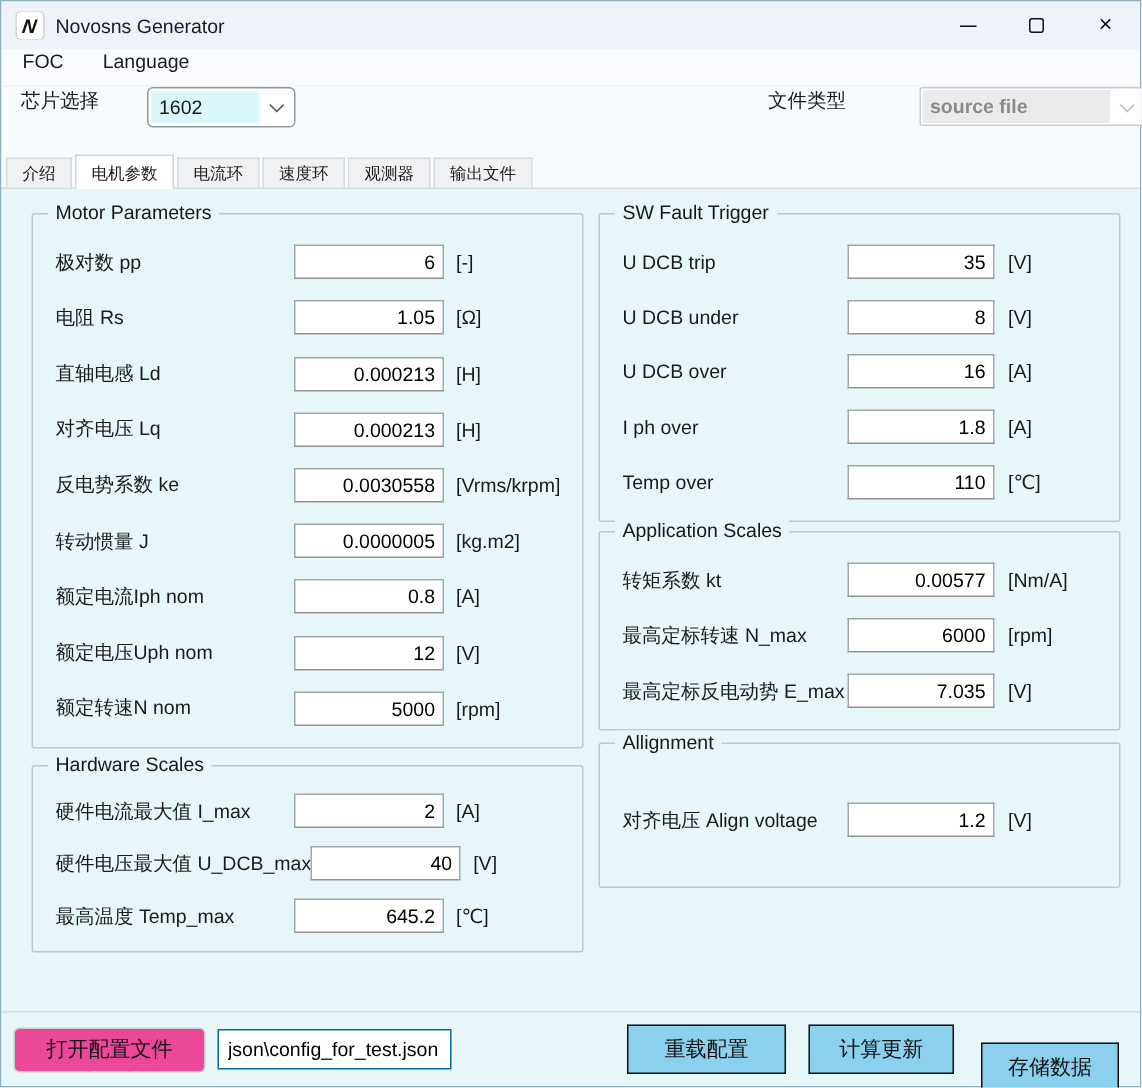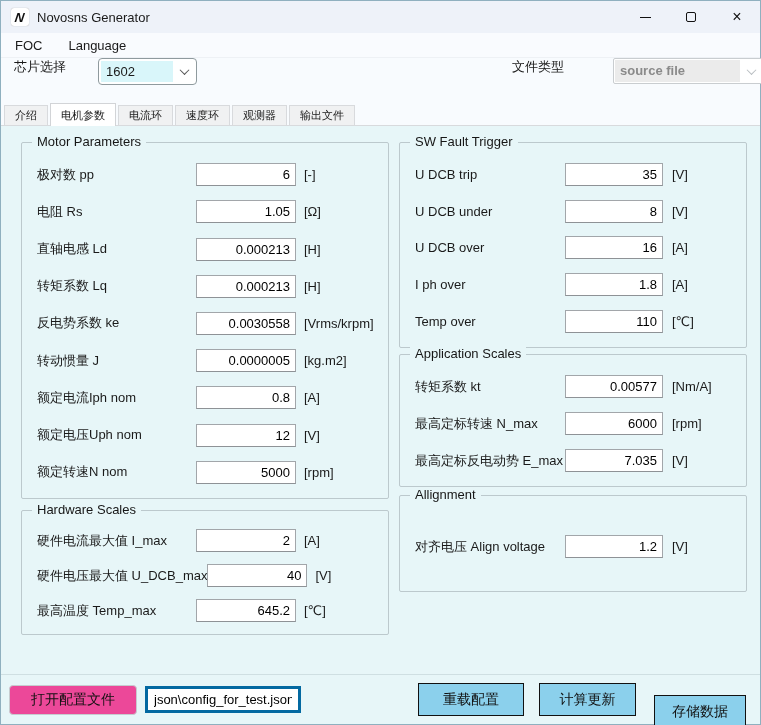--- a/index.html
+++ b/index.html
@@ -13,21 +13,21 @@
           display:flex; align-items:center; justify-content:center; box-shadow:0 0 1px #999; }
   .logo span { font-style:italic; font-weight:900; font-size:13px; color:#111; transform:skewX(-8deg); }
   .win-title { font-size:13px; color:#1a1a1a; }
   .win-controls { margin-left:auto; display:flex; height:100%; }
   .win-btn { width:46px; height:100%; display:flex; align-items:center; justify-content:center; cursor:default; }
   .min-glyph { width:11px; border-top:1.2px solid #111; display:block; }
   .max-glyph { width:10px; height:10px; border:1.2px solid #111; border-radius:2px; display:block; }
   .close-glyph { font-size:16px; line-height:1; color:#111; font-weight:400; }
 
   
-  .menubar { height:25px; background:#f9fbfe; display:flex; align-items:center; padding-left:14px; gap:26px; flex-shrink:0; border-bottom:1px solid #eef1f5; }
+  .menubar { height:25px; background:#f9fbfe; display:flex; align-items:flex-start; padding-left:14px; gap:26px; flex-shrink:0; border-bottom:1px solid #eef1f5; }
   .menu-item { font-size:13px; }
 
   
   .controlrow { height:44px; background:#f8fbfe; display:flex; flex-shrink:0; position:relative; }
   .ctl-label { font-size:13px; }
   .lbl-chip { margin-left:13px; }
   .combo { display:flex; align-items:stretch; border:1px solid #8f9a9e; border-radius:4px; background:#fff; height:27px; overflow:hidden; }
   .combo-chip { width:99px; margin-left:32px; }
   .combo-val { flex:1; background:#d9f6fa; margin:2px 0 2px 2px; padding:3px 5px 0 5px; font-size:13px; white-space:nowrap; overflow:hidden; }
   .combo-arrow { width:23px; display:flex; align-items:center; justify-content:center; }
@@ -62,21 +62,21 @@
 
   #g-motor    { left:20px;  top:16px;  width:368px; height:357px; }
   #g-hardware { left:20px;  top:384px; width:368px; height:125px; }
   #g-swfault  { left:398px; top:16px;  width:348px; height:206px; }
   #g-appscale { left:398px; top:228px; width:348px; height:133px; }
   #g-align    { left:398px; top:369px; width:348px; height:97px;  }
 
   
   .footer { height:50px; background:#e7f6f8; border-top:1px solid #cfdfe2; display:flex; align-items:center; padding:0 14px 0 8px; flex-shrink:0; }
   .open-btn { width:128px; height:30px; background:#ec4899; border:1px solid #c6cccf; border-radius:4px; font-size:14px; font-family:inherit; color:#111; }
-  .path-input { width:156px; height:27px; margin-left:8px; background:#fff; border:3px solid #0369a1; font-size:13px; padding:0 6px; font-family:inherit; }
+  .path-input { width:156px; height:27px; margin-left:8px; background:#fff; border:1px solid #0369a1; font-size:13px; padding:0 6px; font-family:inherit; }
   .footer-spacer { flex:1; }
   .action-btn { height:33px; background:#8bd0ec; border:1px solid #111; font-size:14px; font-family:inherit; color:#111; }
   #btn-calc   { width:97px;  margin-right:18px; }
   #btn-reload { width:106px; margin-right:15px; }
   #btn-save   { width:92px;margin-top:24px; }
 </style>
 </head>
 <body>
 
 <div class="window">
@@ -144,21 +144,21 @@
           <span class="rlabel">电阻 Rs</span>
           <input class="rinput" value="1.05" style="">
           <span class="runit">[Ω]</span>
         </div>
         <div class="prow">
           <span class="rlabel">直轴电感 Ld</span>
           <input class="rinput" value="0.000213" style="">
           <span class="runit">[H]</span>
         </div>
         <div class="prow">
-          <span class="rlabel">转矩系数 Lq</span>
+          <span class="rlabel">对齐电压 Lq</span>
           <input class="rinput" value="0.000213" style="">
           <span class="runit">[H]</span>
         </div>
         <div class="prow">
           <span class="rlabel">反电势系数 ke</span>
           <input class="rinput" value="0.0030558" style="">
           <span class="runit">[Vrms/krpm]</span>
         </div>
         <div class="prow">
           <span class="rlabel">转动惯量 J</span>

